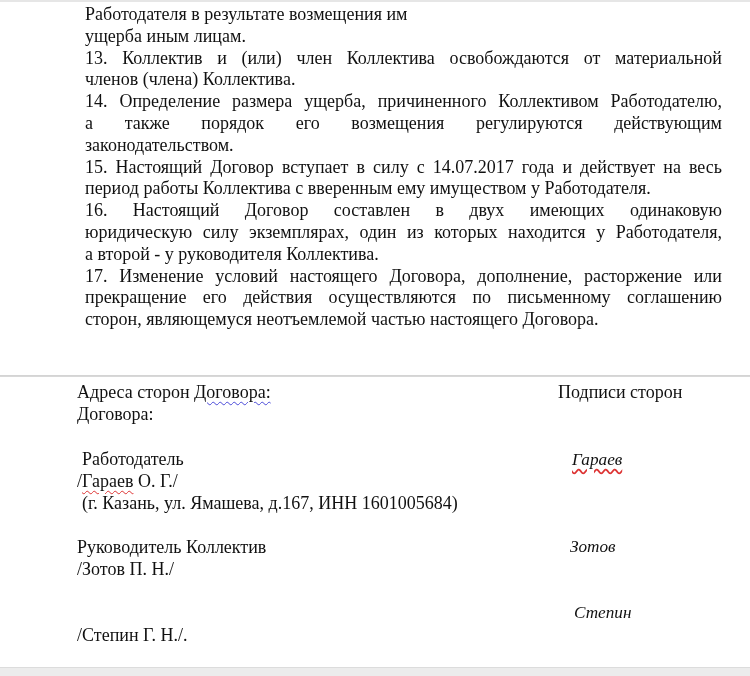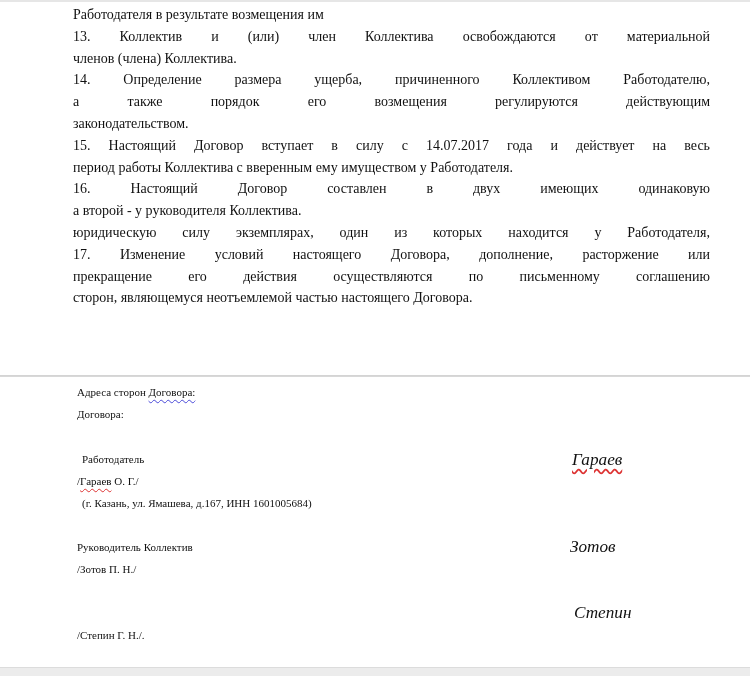--- a/index.html
+++ b/index.html
@@ -10,62 +10,64 @@
     color: #111;
   }
   .page {
     position: absolute; left: 0; width: 750px; background: #ffffff;
   }
   #page1 { top: 0; height: 362px; border-top: 2px solid #e6e6e6; box-sizing: border-box; }
   #page2 { top: 376px; height: 291px; border-top: 1px solid #d8d8d8; }
   .gap { position: absolute; left: 0; width: 750px; top: 362px; height: 14px; background: #ffffff; border-bottom: 1px solid #d4d4d4; box-sizing: border-box; }
   .bottom-band { position: absolute; left:0; top: 667px; width: 750px; height: 9px; background: #ececec; border-top: 1px solid #dcdcdc; }
   .body-text {
-    position: absolute; left: 73px; width: 637px; top: 2px;
-    font-size: 14px; line-height: 21.8px;
+    position: absolute; left: 85px; width: 637px; top: 2px;
+    font-size: 18px; line-height: 21.8px;
   }
   .line { white-space: nowrap; height: 21.8px; }
   .justify { text-align: justify; text-align-last: justify; white-space: normal; font-family: Liberation Serif, serif; }
-  .sig-block { position: absolute; font-size: 11px; line-height: 21.8px; }
+  .sig-block { position: absolute; font-size: 18px; line-height: 21.8px; }
   .left-col { left: 77px; }
   .sig { position: absolute; font-style: italic; font-size: 17.2px; text-decoration-color: #555; }
   .squiggle-red { text-decoration: underline wavy #d33; text-decoration-thickness: 1px; text-underline-offset: 3px; text-align: right; }
   .squiggle-blue { text-decoration: underline wavy #4a4ad8; text-decoration-thickness: 1px; text-underline-offset: 3px; }
   .sig.squiggle-red { text-decoration: underline wavy #d33; }
 </style>
 </head>
 <body>
 
 <div class="page" id="page1">
   <div class="body-text">
     <div class="line">Работодателя в результате возмещения им</div>
+    <div class="line">ущерба иным лицам.</div>
     <div class="line justify">13. Коллектив и (или) член Коллектива освобождаются от материальной</div>
     <div class="line">членов (члена) Коллектива.</div>
     <div class="line justify">14.  Определение размера ущерба, причиненного Коллективом Работодателю,</div>
     <div class="line justify">а также порядок его возмещения регулируются действующим</div>
     <div class="line">законодательством.</div>
     <div class="line justify">15. Настоящий Договор вступает в силу с 14.07.2017 года и действует на весь</div>
     <div class="line">период работы Коллектива с вверенным ему имуществом у Работодателя.</div>
     <div class="line justify">16. Настоящий Договор составлен в двух имеющих одинаковую</div>
+    <div class="line justify">юридическую силу экземплярах, один из которых находится у Работодателя,</div>
     <div class="line">а второй - у руководителя Коллектива.</div>
-    <div class="line justify">юридическую силу экземплярах, один из которых находится у Работодателя,</div>
     <div class="line justify">17.  Изменение условий настоящего Договора, дополнение, расторжение или</div>
     <div class="line justify">прекращение его действия осуществляются по письменному соглашению</div>
     <div class="line">сторон, являющемуся неотъемлемой частью настоящего Договора.</div>
   </div>
 </div>
 
 <div class="gap"></div>
 
 <div class="page" id="page2">
 
   <div class="sig-block left-col" style="top:5px;">
     <span>Адреса сторон </span><span class="squiggle-blue">Договора:</span>
     <div>Договора:</div>
   </div>
+  <div class="sig-block" style="left:558px; top:5px;">Подписи сторон</div>
 
   <div class="sig-block" style="left:82px; top:72px;">Работодатель</div>
   <div class="sig-block left-col" style="top:94px;">
     <span>/</span><span class="squiggle-red">Гараев</span><span> О. Г./</span>
   </div>
   <div class="sig-block" style="left:82px; top:116px;">(г. Казань, ул. Ямашева, д.167, ИНН 1601005684)</div>
   <div class="sig squiggle-red" style="left:572px; top:73px;">Гараев</div>
 
   <div class="sig-block left-col" style="top:160px;">Руководитель Коллектив</div>
   <div class="sig-block left-col" style="top:182px;">/Зотов П. Н./</div>

